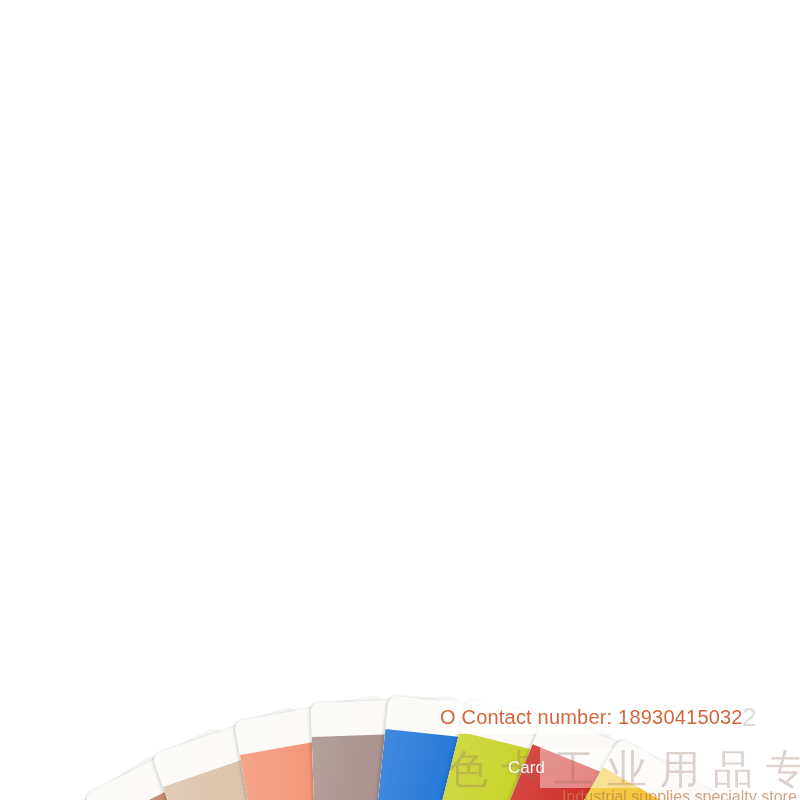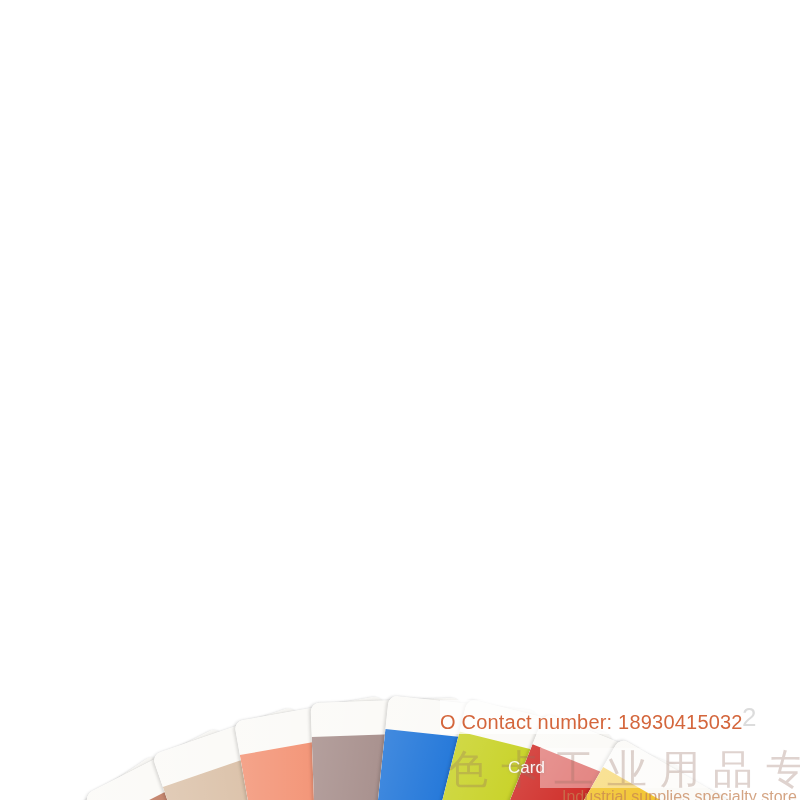--- a/index.html
+++ b/index.html
@@ -59,21 +59,21 @@
 
   
   #wm-contact {
     position: absolute;
     left: 440px;
     top: 700px;
     width: 330px;
     height: 34px;
     background: rgba(255,255,255,0.74);
     display: flex;
-    align-items: flex-end;
+    align-items: center;
   }
   #wm-contact .txt {
     font-size: 20px;
     color: #d4663c;
     white-space: nowrap;
     letter-spacing: 0.2px;
   }
   #wm-ghost2 {
     position: absolute;
     left: 742px;

